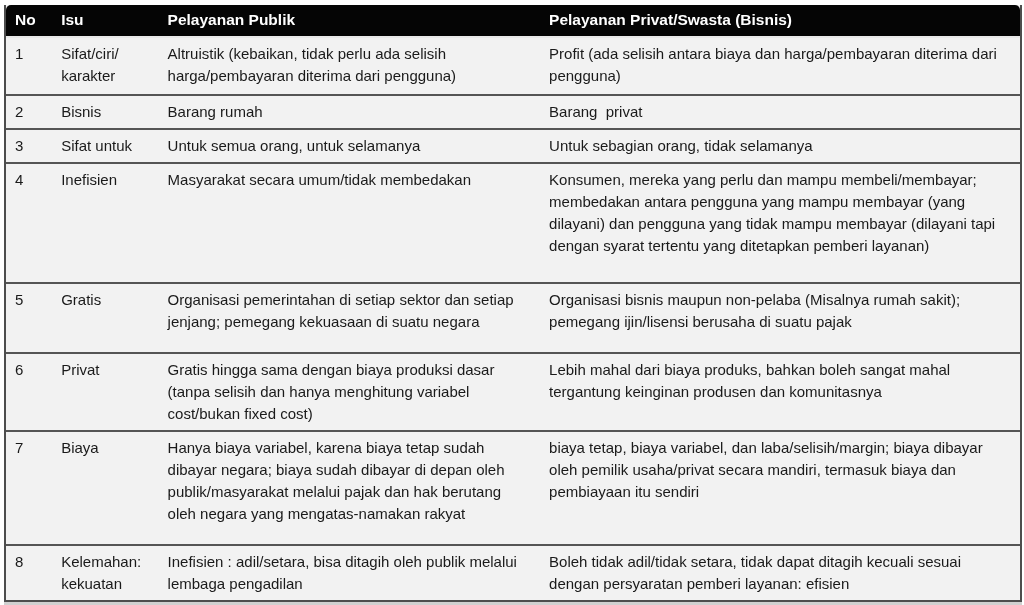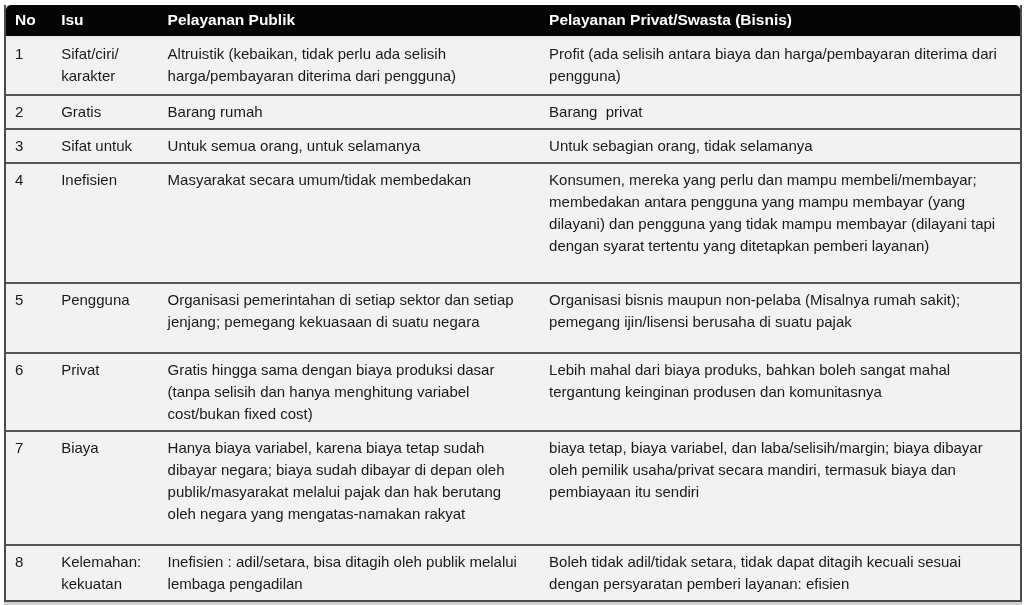--- a/index.html
+++ b/index.html
@@ -84,39 +84,39 @@
     </thead>
     <tbody id="tbody">
         <tr>
           <td>1</td>
           <td>Sifat/ciri/ karakter</td>
           <td>Altruistik (kebaikan, tidak perlu ada selisih harga/pembayaran diterima dari pengguna)</td>
           <td>Profit (ada selisih antara biaya dan harga/pembayaran diterima dari pengguna)</td>
         </tr>
         <tr>
           <td>2</td>
-          <td>Gratis</td>
+          <td>Bisnis</td>
           <td>Barang rumah</td>
           <td>Barang  privat</td>
         </tr>
         <tr>
           <td>3</td>
           <td>Sifat untuk</td>
           <td>Untuk semua orang, untuk selamanya</td>
           <td>Untuk sebagian orang, tidak selamanya</td>
         </tr>
         <tr>
           <td>4</td>
           <td>Inefisien</td>
           <td>Masyarakat secara umum/tidak membedakan</td>
           <td>Konsumen, mereka yang perlu dan mampu membeli/membayar; membedakan antara pengguna yang mampu membayar (yang dilayani) dan pengguna yang tidak mampu membayar (dilayani tapi dengan syarat tertentu yang ditetapkan pemberi layanan)</td>
         </tr>
         <tr>
           <td>5</td>
-          <td>Pengguna</td>
+          <td>Gratis</td>
           <td>Organisasi pemerintahan di setiap sektor dan setiap jenjang; pemegang kekuasaan di suatu negara</td>
           <td>Organisasi bisnis maupun non-pelaba (Misalnya rumah sakit); pemegang ijin/lisensi berusaha di suatu pajak</td>
         </tr>
         <tr>
           <td>6</td>
           <td>Privat</td>
           <td>Gratis hingga sama dengan biaya produksi dasar (tanpa selisih dan hanya menghitung variabel cost/bukan fixed cost)</td>
           <td>Lebih mahal dari biaya produks, bahkan boleh sangat mahal tergantung keinginan produsen dan komunitasnya</td>
         </tr>
         <tr>

